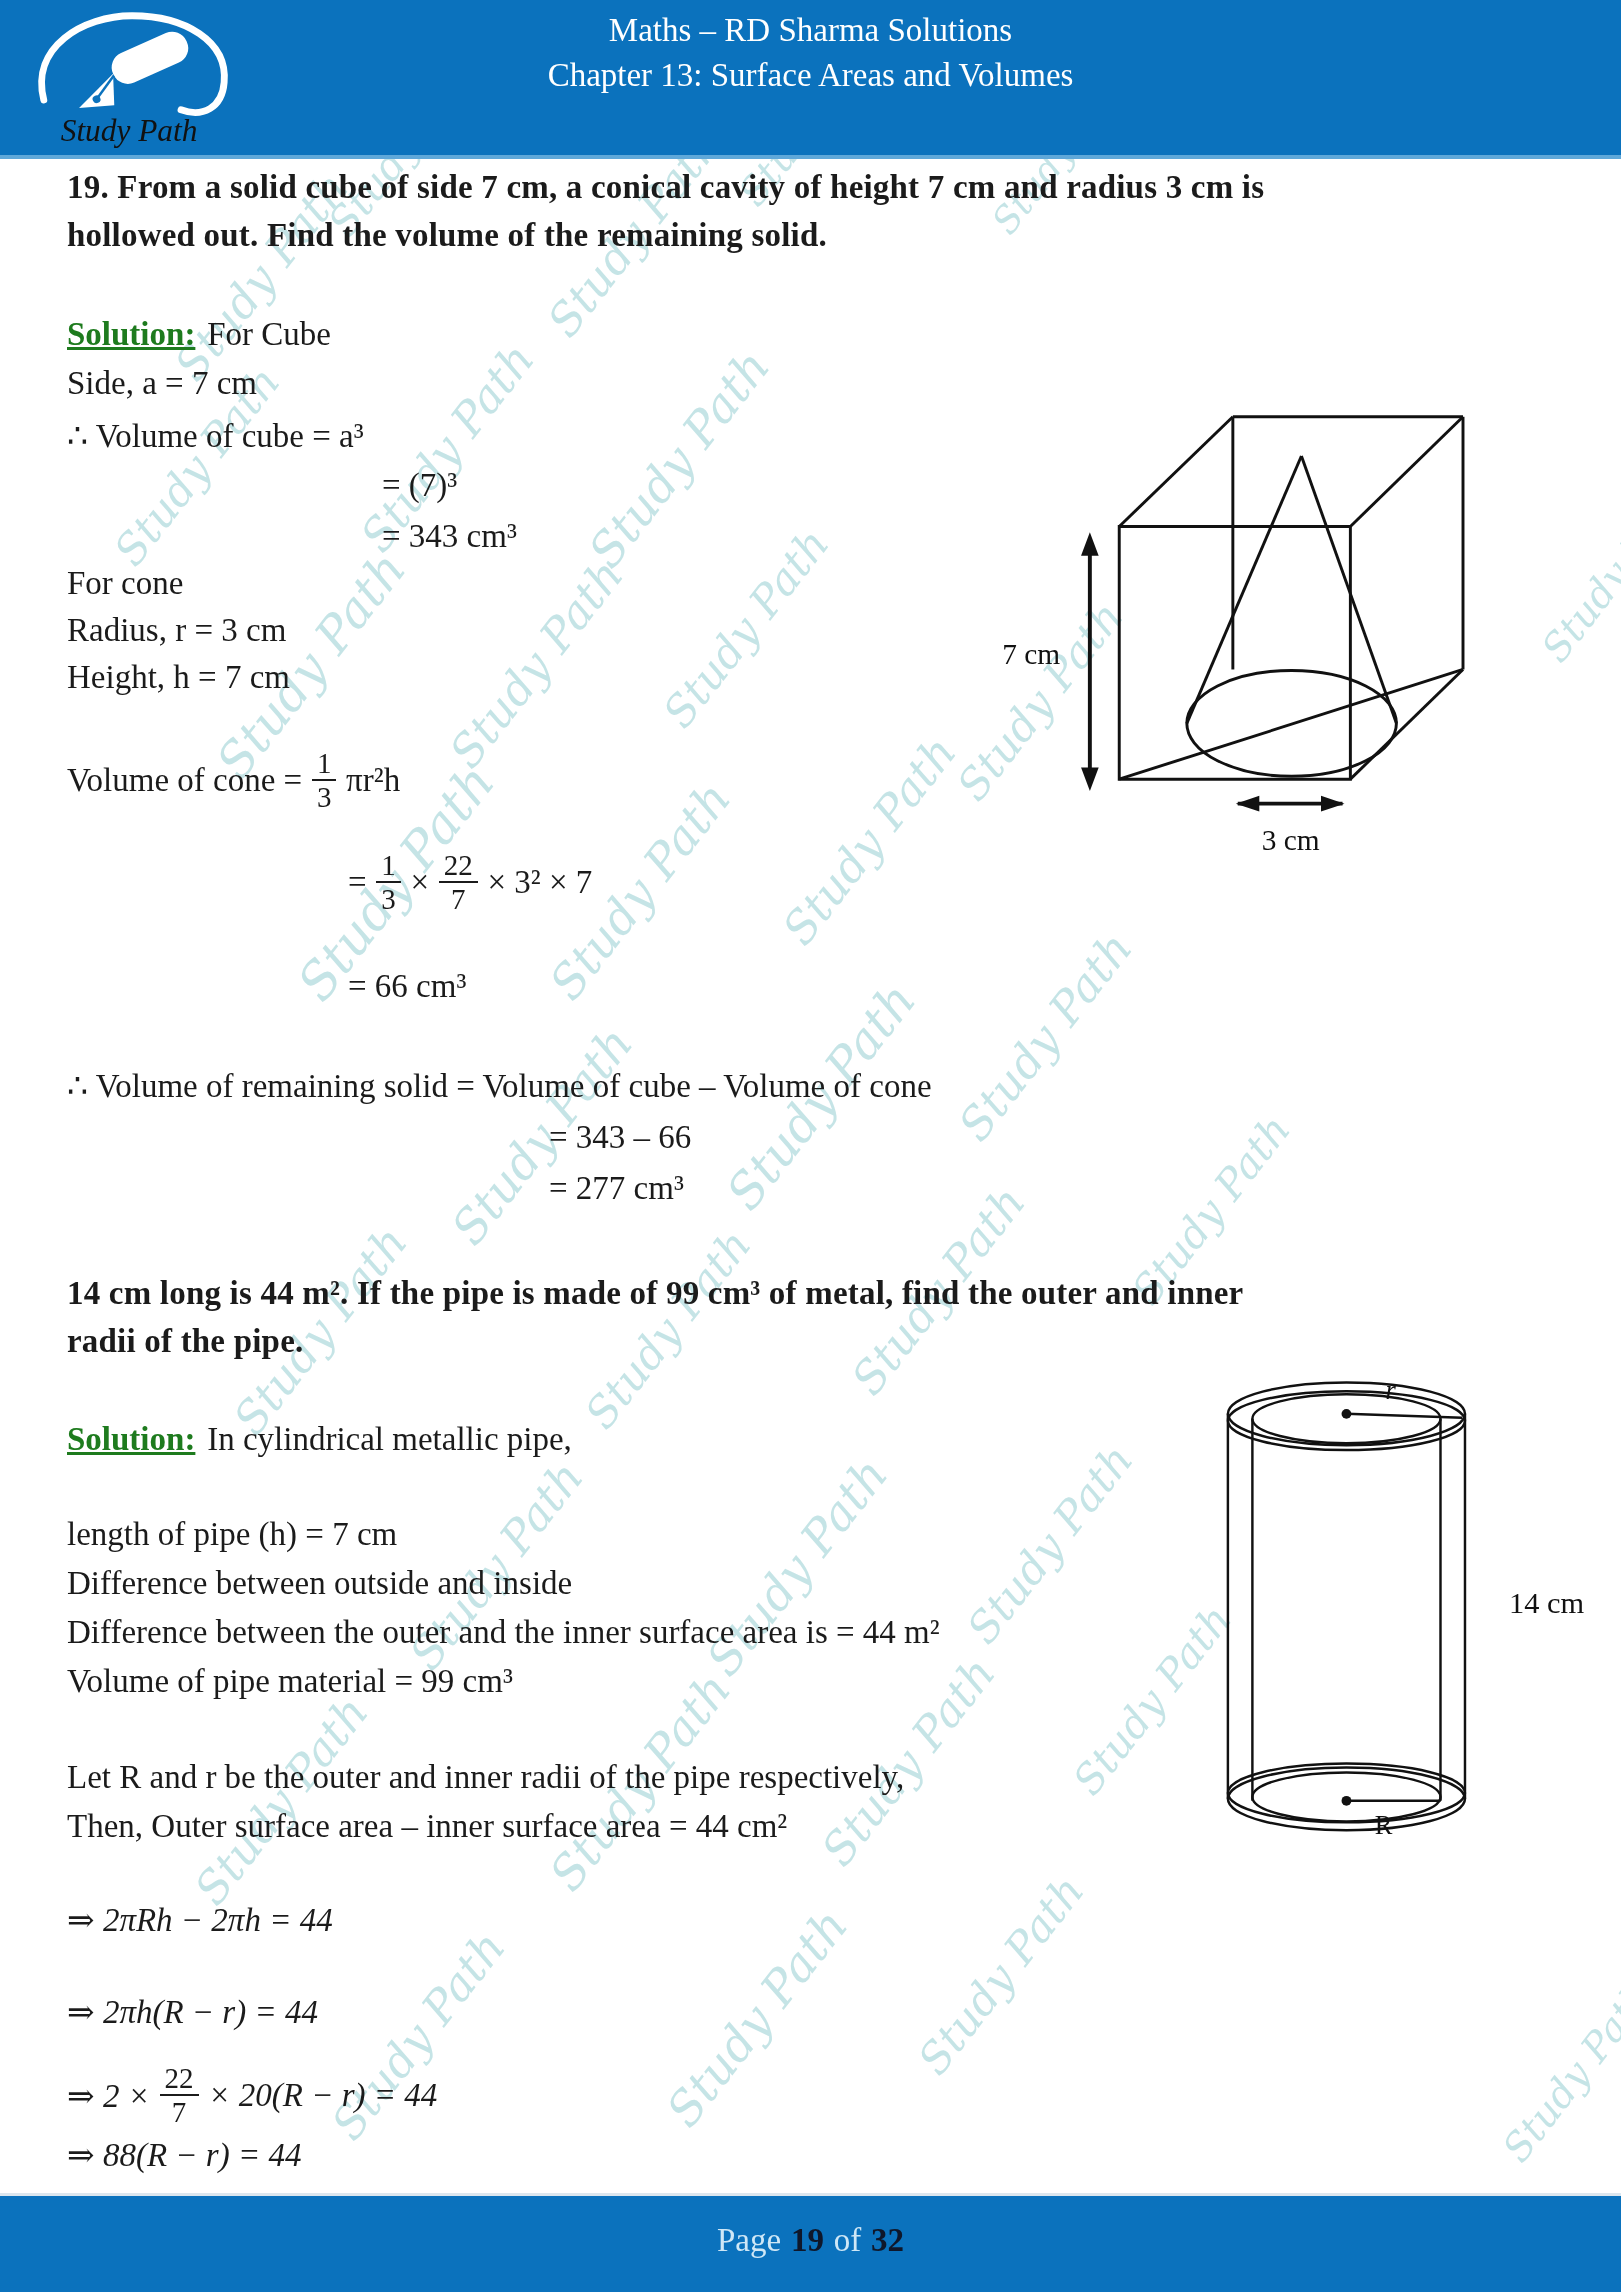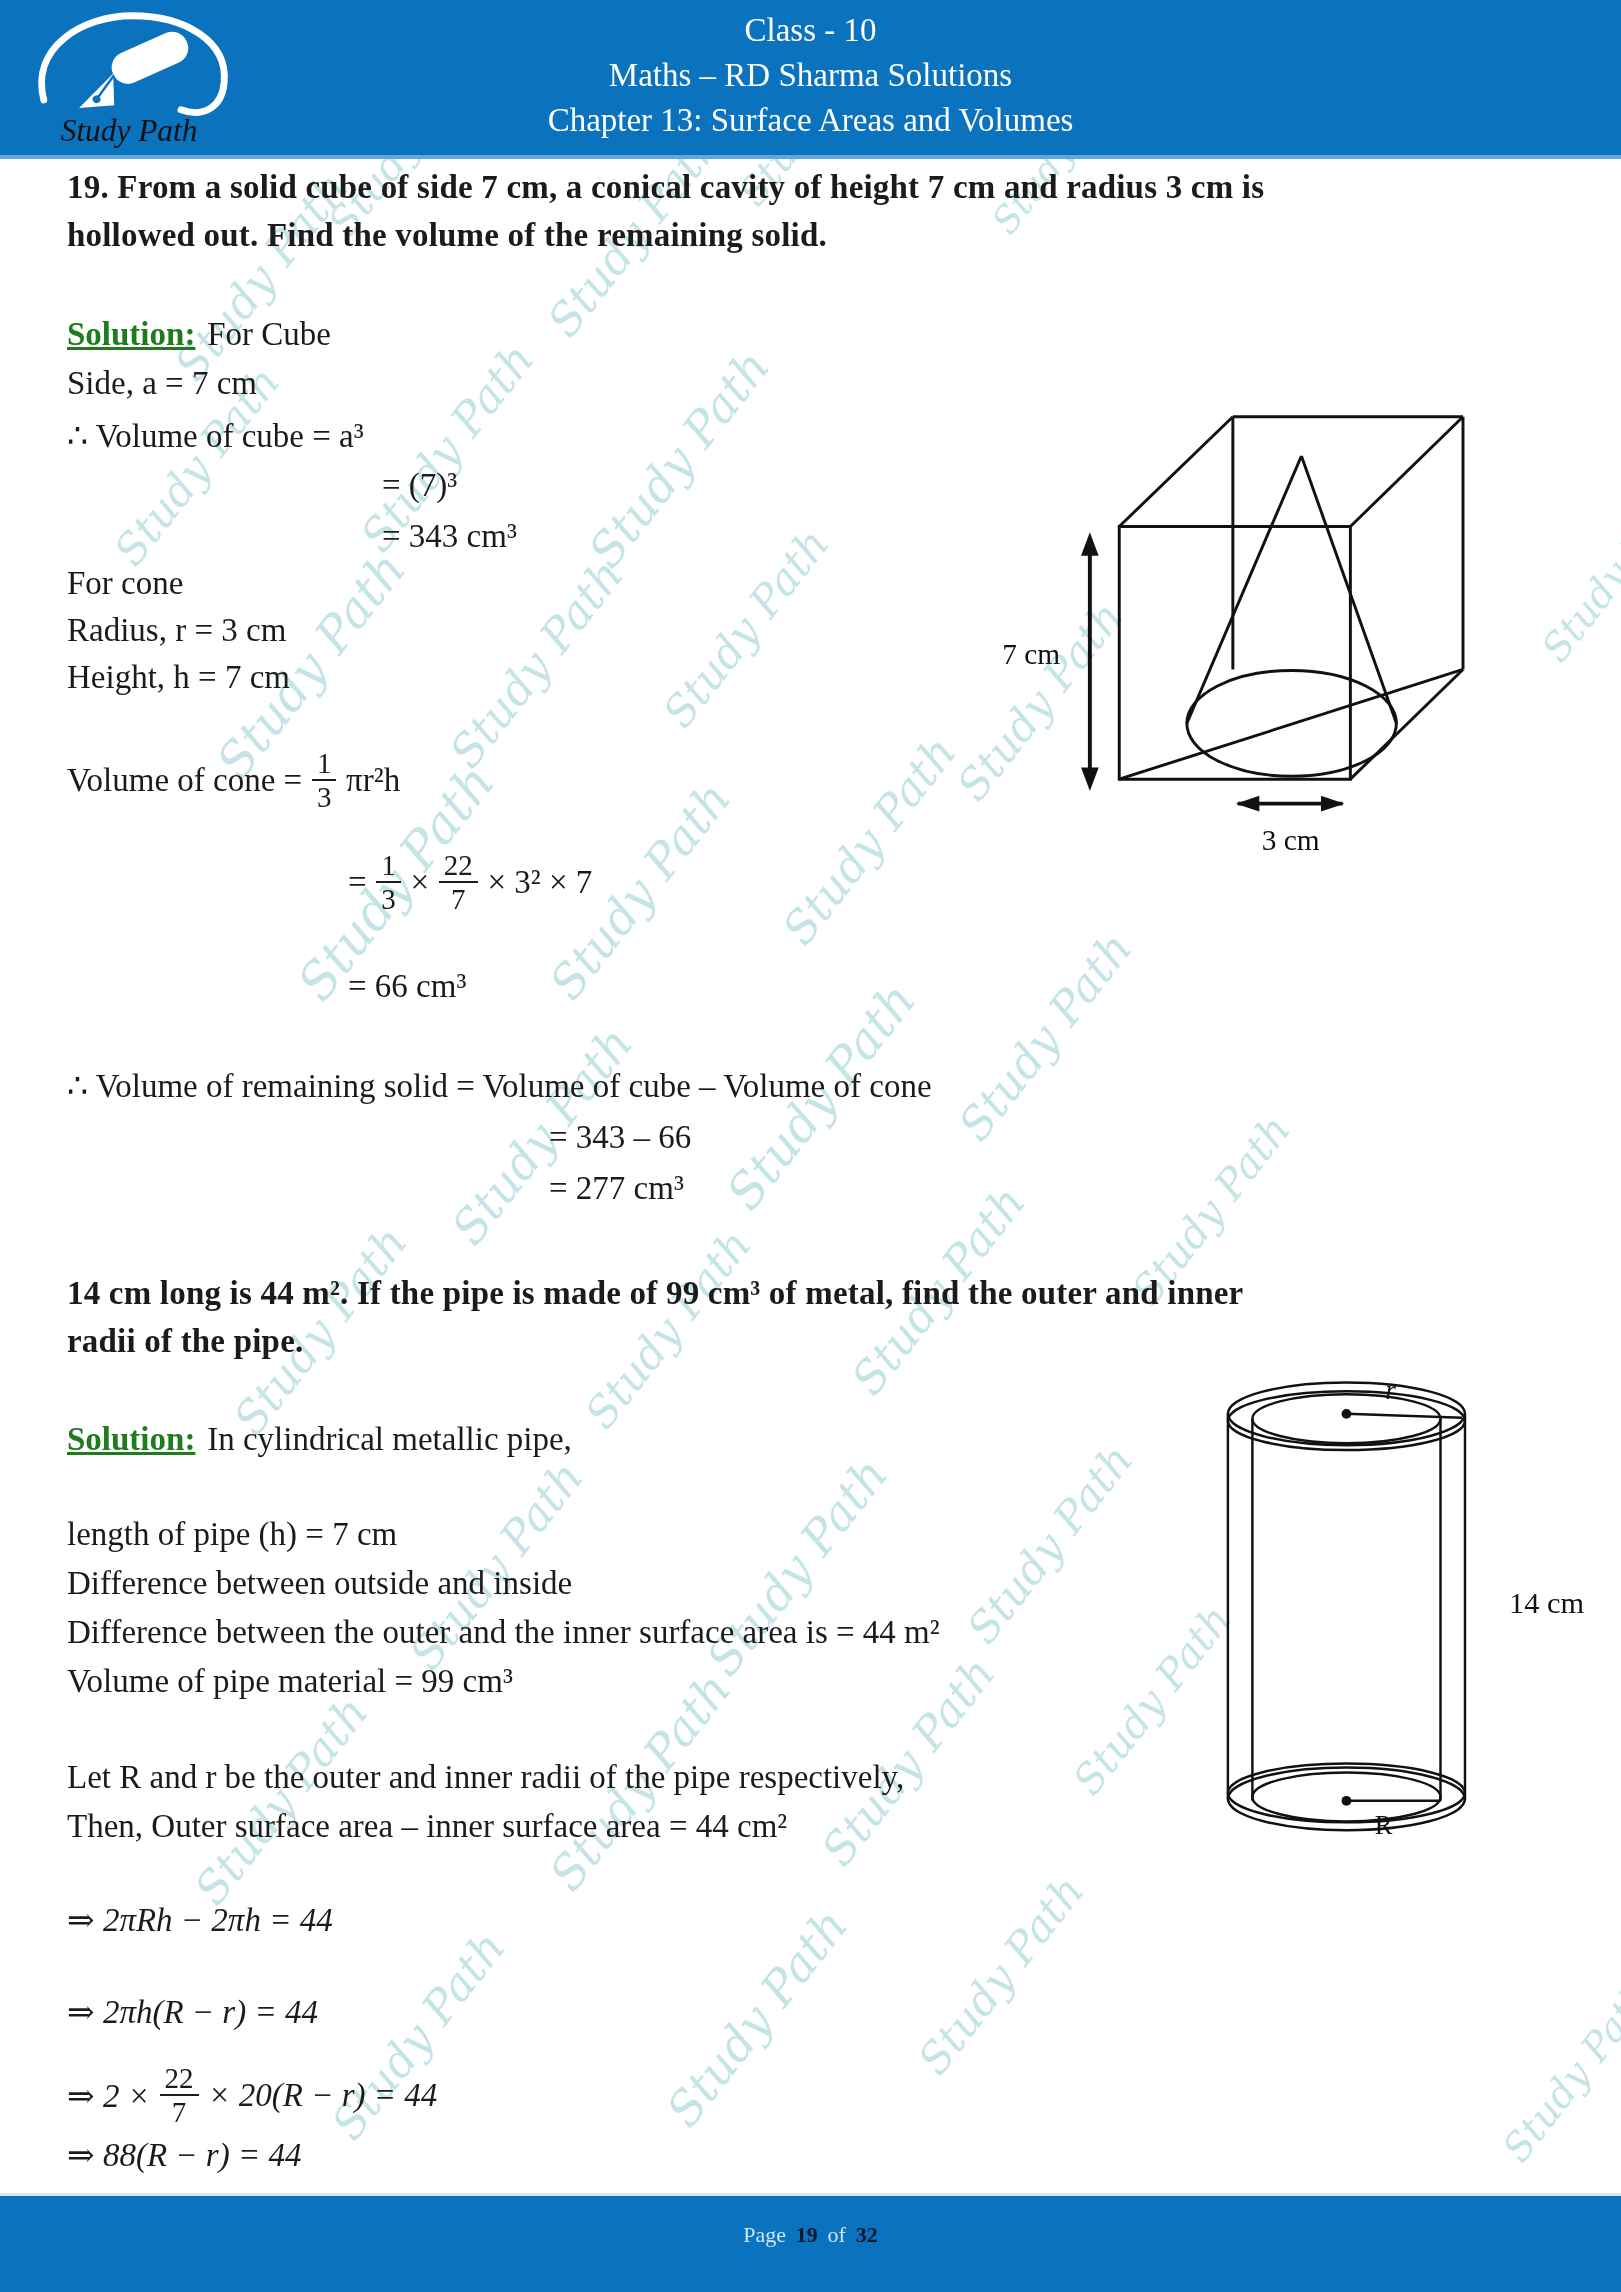--- a/index.html
+++ b/index.html
@@ -10,21 +10,21 @@
   .top-banner{position:absolute;left:0;top:0;width:1621px;height:159px;background:#0b72bd;
               border-bottom:4.9px solid #5fa8d9;box-sizing:border-box;}
   .header-text{position:absolute;left:0;top:7.8px;width:100%;text-align:center;color:#ffffff;}
   .ht-line{font-size:33px;line-height:45px;}
   .logo{position:absolute;left:25.5px;top:3.9px;width:214px;height:147px;}
 
   
   .bottom-banner{position:absolute;left:0;top:2193px;width:1621px;height:100px;background:#0b72bd;
                  border-top:3.9px solid #dce6ee;box-sizing:border-box;
                  display:flex;align-items:flex-start;justify-content:center;}
-  .footer-text{margin-top:25.5px;font-size:22px;color:#cfe7f6;display:inline-flex;gap:9.8px;}
+  .footer-text{margin-top:25.5px;font-size:33px;color:#cfe7f6;display:inline-flex;gap:9.8px;}
   .footer-text .pnum{font-weight:bold;color:#0f172a;}
 
   
   .wm{position:absolute;transform:rotate(-52deg);font-style:italic;
       color:rgba(150,206,210,0.55);font-family:"DejaVu Serif",serif;
       white-space:nowrap;pointer-events:none;}
 
   
   .line{position:absolute;left:67px;font-size:33px;white-space:nowrap;}
   .qblock{position:absolute;left:67px;font-size:33px;font-weight:bold;line-height:48px;
@@ -87,21 +87,20 @@
         <g transform="rotate(-24 105 66)">
           <rect x="88" y="48" width="82" height="33" rx="16" fill="#ffffff"></rect>
           <path d="M88 64 L42 82 L76 94 Z" fill="#ffffff"></path>
           <circle cx="62" cy="81" r="4" fill="#0b72bd"></circle>
           <line x1="62" y1="81" x2="88" y2="66" stroke="#0b72bd" stroke-width="2.5"></line>
         </g>
         <text x="105" y="140" text-anchor="middle" font-size="32" font-style="italic" fill="#ffffff">Study Path</text>
       </svg>
     </div>
     <div class="header-text">
-      <div class="ht-line">Class - 10</div>
       <div class="ht-line">Maths – RD Sharma Solutions</div>
       <div class="ht-line">Chapter 13: Surface Areas and Volumes</div>
     </div>
   </div>
 
   <div class="qblock" style="top:163px">
     <div>19. From a solid cube of side 7 cm, a conical cavity of height 7 cm and radius 3 cm is</div>
     <div>hollowed out. Find the volume of the remaining solid.</div>
   </div>
 

